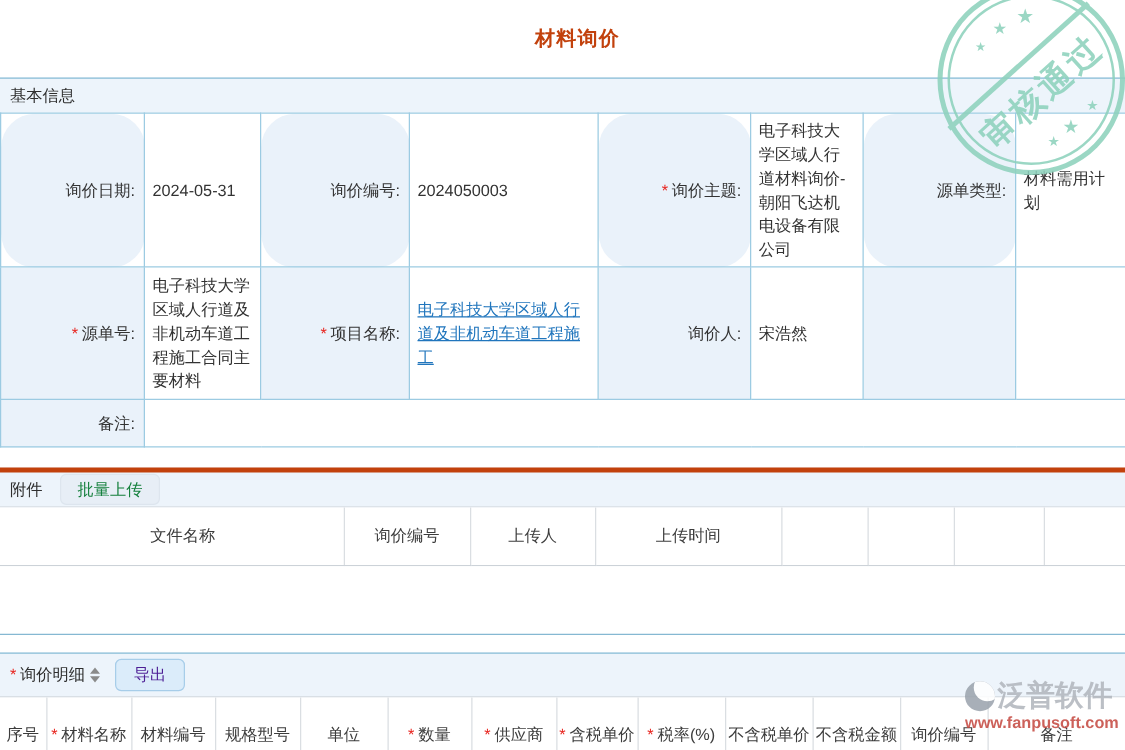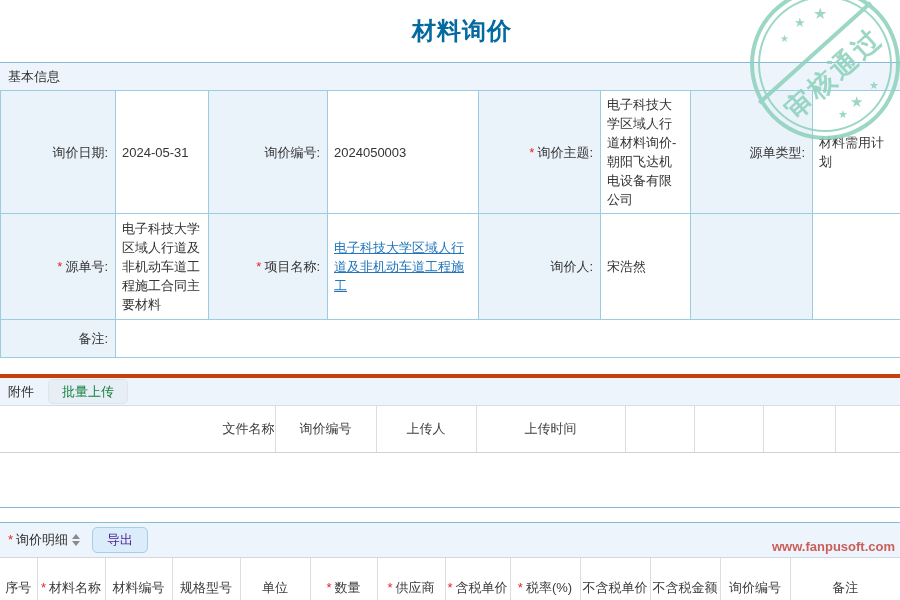--- a/index.html
+++ b/index.html
@@ -2,49 +2,49 @@
 <html><head>
 <meta charset="utf-8">
 <style>
   * { margin:0; padding:0; box-sizing:border-box; }
   html,body { width:900px; height:600px; overflow:hidden; background:#fff;
               font-family:"Liberation Sans","DejaVu Sans",sans-serif; color:#333; font-size:13px; }
   body { position:relative; }
 
   
   .page-title-wrap { height:62px; display:flex; align-items:center; justify-content:center; }
-  .page-title { font-size:24px; font-weight:bold; color:#0369a1; letter-spacing:1px;margin-left:24px; }
+  .page-title { font-size:16px; font-weight:bold; color:#c2410c; letter-spacing:1px;margin-left:24px; }
 
   
   .section-bar { background:#edf4fb; display:flex; align-items:center; padding:0 8px; }
   .section-bar.basic { height:28px; border-top:1px solid #86bcd6; }
   .section-bar.attach { height:32px; border-top:4px solid #c2410c; border-bottom:1px solid #d7dde3; }
   .section-bar.detail { height:36px; border-top:1px solid #86bcd6; border-bottom:1px solid #d2d8de; }
   .section-title { color:#2f2f2f; }
   .req { color:#e8231d; margin-right:3px; }
 
   
   table { border-collapse:collapse; table-layout:fixed; width:900px; }
   .basic-table td { border:1px solid #9ccbe2; vertical-align:middle; line-height:19px; }
   .basic-table { border:1px solid #82b8d4; }
   .basic-table .lbl { background:#eaf2fa; text-align:right; padding:4px 7px 4px 2px; color:#333; }
   .basic-table .val { background:#fff; text-align:left; padding:4px 6px; }
-  .r1 td { height:114px; }
+  .r1 td { height:114px;border-radius:27px; }
   .r2 td { height:106px; }
   .r3 td { height:38px; }
   .val a { color:#2176bd; text-decoration:underline; }
 
   .gap16 { height:16px; }
   .gap14 { height:14px; }
 
   
   .attach-table th { border-right:1px solid #dadee2; border-bottom:1px solid #ccd2d8; height:46px;
                      font-weight:normal; color:#3c3c3c; background:#fff; text-align:center; vertical-align:middle; }
   .attach-table th:last-child { border-right:none; }
-  .attach-table th.first { text-align:right; padding-left:18px; }
+  .attach-table th.first { text-align:center; padding-left:18px; }
   .attach-empty { height:55px; border-bottom:1px solid #85b8d2; background:#fff; }
 
   
   .btn { display:inline-flex; align-items:center; justify-content:center; border-radius:5px;
          font-size:13px; cursor:pointer; font-family:inherit; }
   .btn-upload { margin-left:14px; height:25px; padding:0 13px; background:#e7eef6;
                 border:1px solid #dde5ee; color:#15803d; }
   .btn-export { margin-left:12px; height:26px; padding:0 14px; background:#dbecfa;
                 border:1px solid #a7cde9; color:#4c1d95; }
 
@@ -218,14 +218,18 @@
     </div>
   <span class="star" style="left:44px;top:28px;font-size:13px;">★</span>
   <span class="star" style="left:63px;top:18px;font-size:16px;">★</span>
   <span class="star" style="left:30px;top:46px;font-size:10px;">★</span>
   <span class="star" style="left:100px;top:106px;font-size:15px;">★</span>
   <span class="star" style="left:119px;top:92px;font-size:11px;">★</span>
   <span class="star" style="left:88px;top:121px;font-size:11px;">★</span>
 </div>
 
 <div class="watermark">
+  <div class="wm-row">
+    <span class="wm-logo"></span>
+    <span class="wm-name">泛普软件</span>
+  </div>
   <div class="wm-url">www.fanpusoft.com</div>
 </div>
 
 </body></html>

